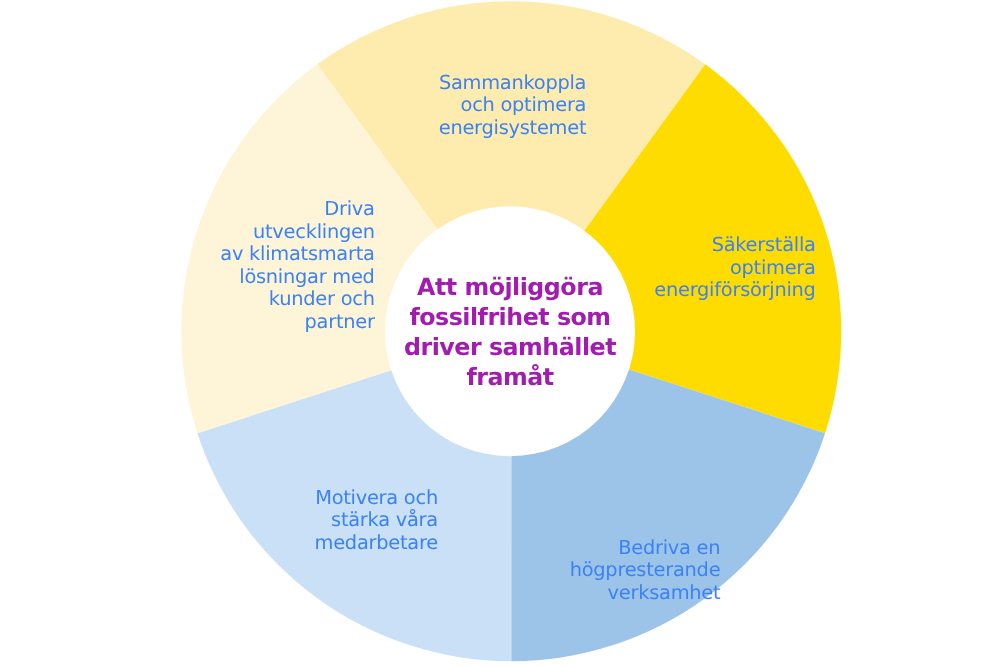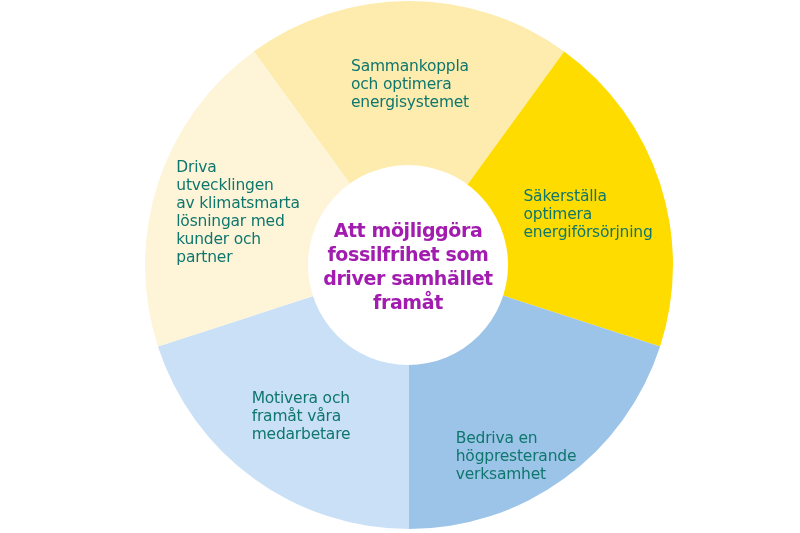--- a/index.html
+++ b/index.html
@@ -1,19 +1,19 @@
 <!DOCTYPE html>
 <html><head>
 <meta charset="utf-8">
 <style>
   html, body { margin: 0; padding: 0; background: #ffffff; }
   body { width: 800px; height: 533px; position: relative; overflow: hidden; font-family: "DejaVu Sans", "Liberation Sans", sans-serif; }
   #wheel { position: absolute; left: 0; top: 0; width: 800px; height: 533px; }
   .label {
-    position: absolute; text-align: left; color: #0f766e;
+    position: absolute; text-align: right; color: #3b82f6;
     font-size: 15.5px; line-height: 18px; letter-spacing: -0.2px;
     white-space: pre-line; transform: translate(-50%, -50%);
   }
   .center-label {
     position: absolute; left: 408px; top: 266px; transform: translate(-50%, -50%);
     text-align: center; font-weight: bold; font-size: 19px; line-height: 24px;
     color: #a21caf; white-space: pre-line; letter-spacing: -0.4px; width: 200px;
   }
 </style>
 </head>
@@ -31,21 +31,21 @@
 <div class="label" style="left:410px; top:84px;">Sammankoppla
 och optimera
 energisystemet</div>
 <div class="label" style="left:588px; top:214px;">Säkerställa
 optimera
 energiförsörjning</div>
 <div class="label" style="left:516px; top:416px;margin-top:40px;">Bedriva en
 högpresterande
 verksamhet</div>
 <div class="label" style="left:301px; top:416px;">Motivera och
-framåt våra
+stärka våra
 medarbetare</div>
 <div class="label" style="left:238px; top:212px;">Driva
 utvecklingen
 av klimatsmarta
 lösningar med
 kunder och
 partner</div>
 
 <div class="center-label">Att möjliggöra
 fossilfrihet som

